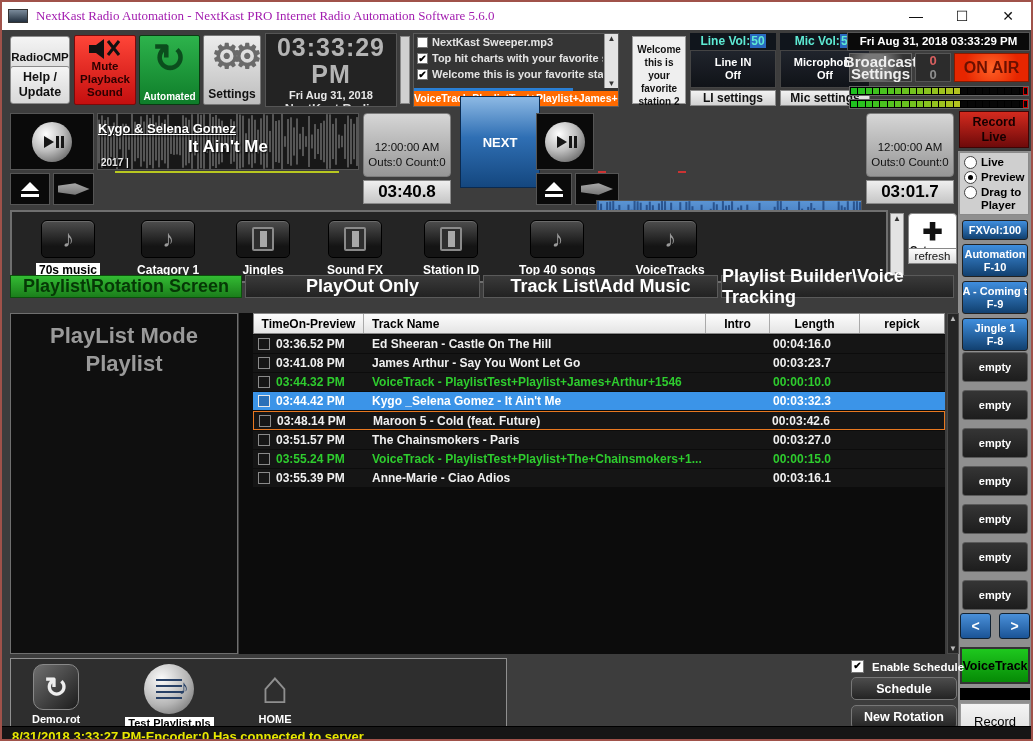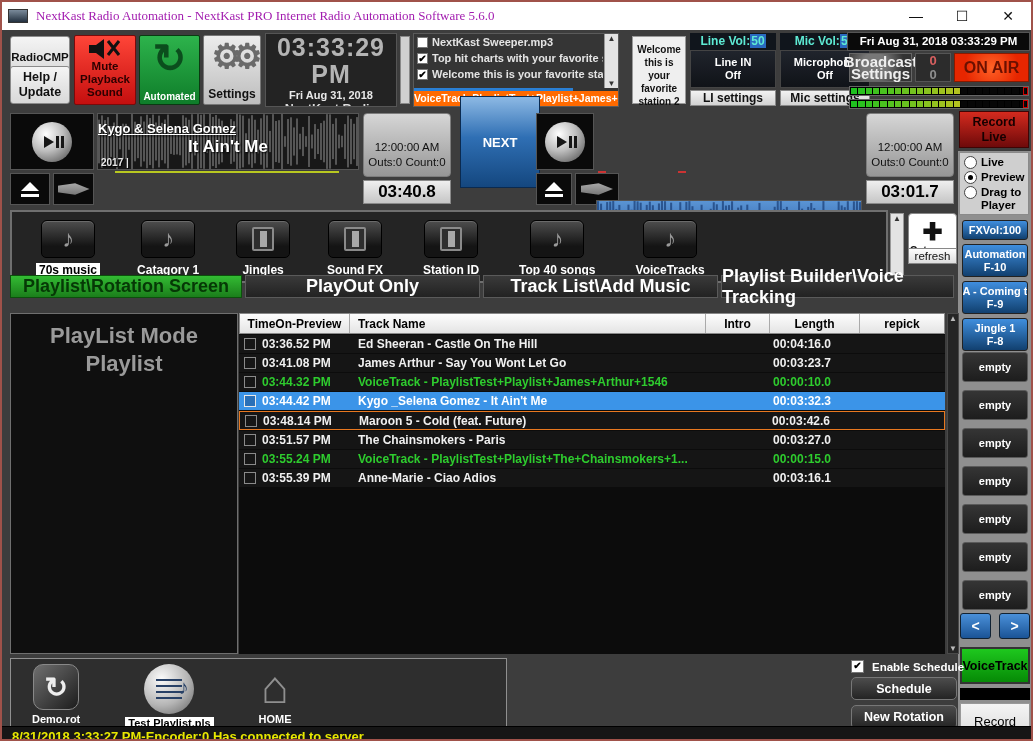--- a/index.html
+++ b/index.html
@@ -136,21 +136,21 @@
                 font-size:11.5px; text-align:center; line-height:15px; font-weight:normal; }
 
   
   .tab { position:absolute; top:273px; height:23px; display:flex; align-items:center; justify-content:center;
          font-size:18px; background:linear-gradient(#3a3a3a,#222); border:1px solid #5a5a5a; color:#fff; }
   .tab.active { background:linear-gradient(#33bb33,#1b7e1b); color:#063806; border:1px solid #0c500c; }
 
   
   .modebox { background:#0f0f0f; border:1px solid #6f6f6f; color:#9a9a9a; text-align:center;
              font-size:22px; padding-top:8px; line-height:28px; }
-  .table { background:#0c0c0c; }
+  .table { background:#0c0c0c;padding-left:14px; }
   .thead { display:flex; background:linear-gradient(#fdfdfd,#e4e4e4); color:#000; font-size:12px;
            height:21px; align-items:center; border:1px solid #888; }
   .thead span { border-right:1px solid #aaa; height:100%; display:flex; align-items:center; justify-content:center; }
   .h-time { width:110px; } .h-name { flex:1; justify-content:flex-start !important; padding-left:8px; }
   .h-intro { width:64px; } .h-length { width:90px; } .h-repick { width:84px; }
   .trow { display:flex; align-items:center; height:18px; margin-top:1px; background:#151515;
           color:#f0f0f0; font-size:12px; white-space:nowrap; }
   .trow .cb { width:12px; height:12px; background:#161616; border:1px solid #8a8a8a; margin:0 6px 0 5px; flex:0 0 auto; }
   .c-time { width:88px; } .c-name { flex:1; padding-left:8px; overflow:hidden; }
   .c-intro { width:64px; } .c-length { width:90px; } .c-repick { width:82px; }

